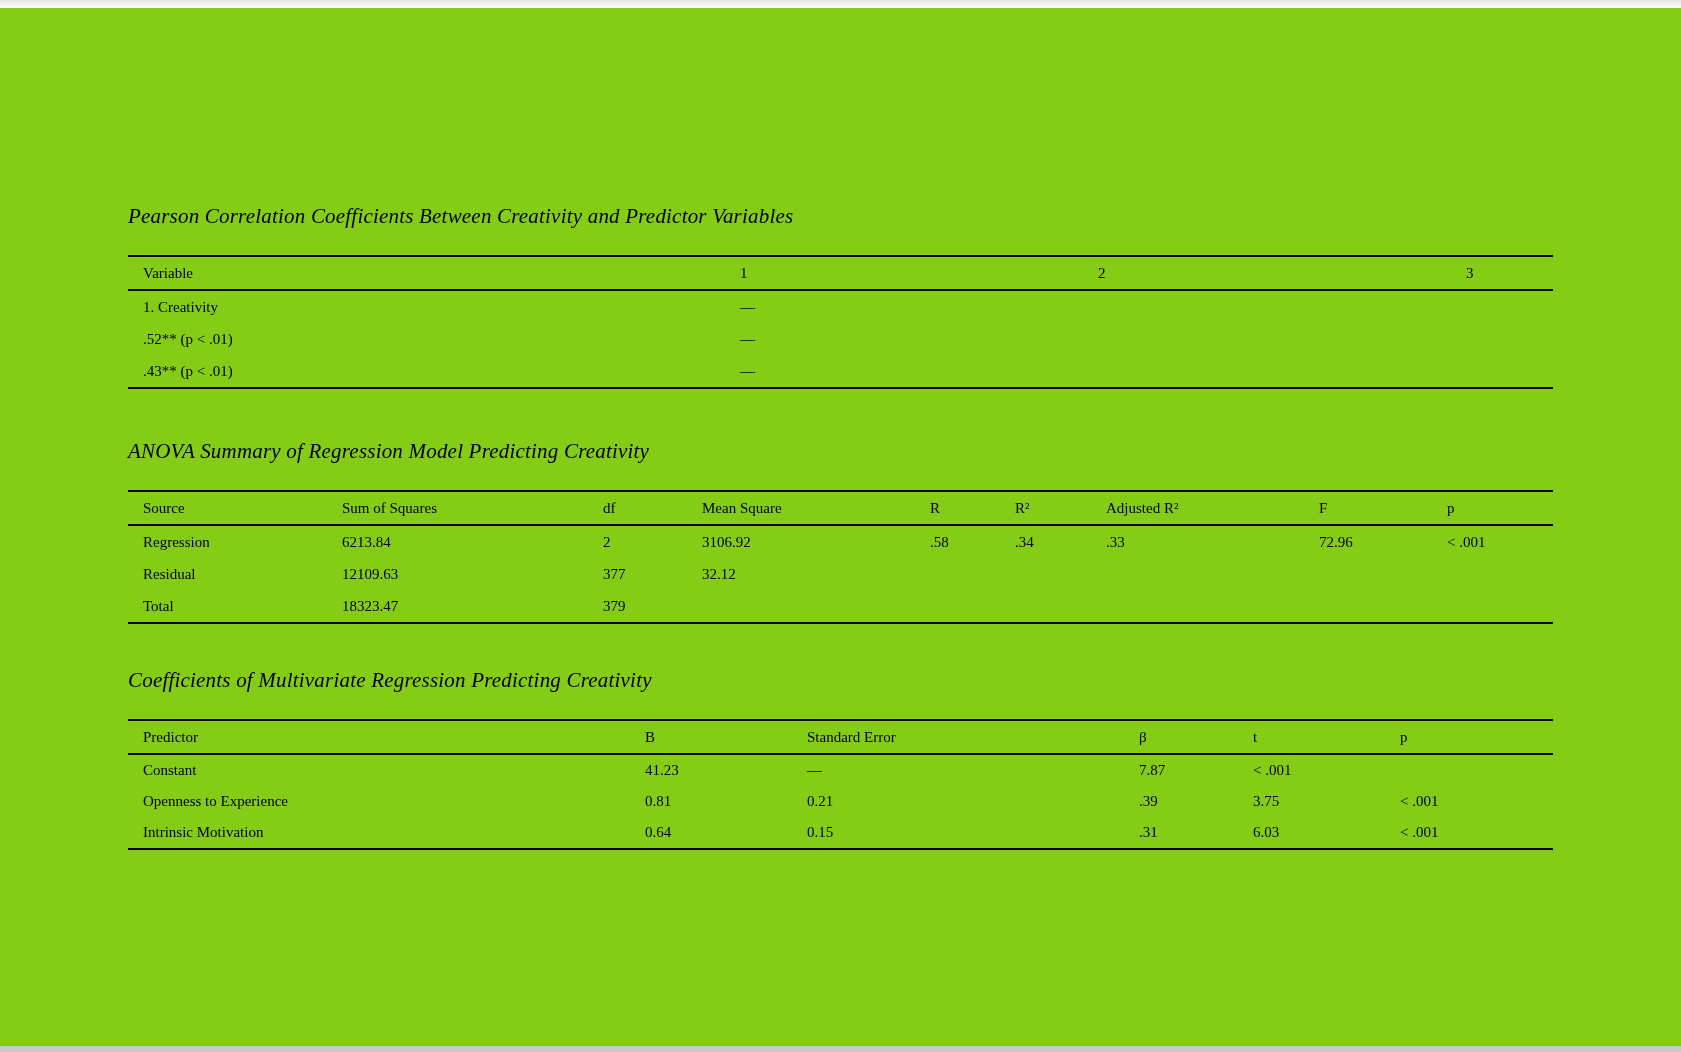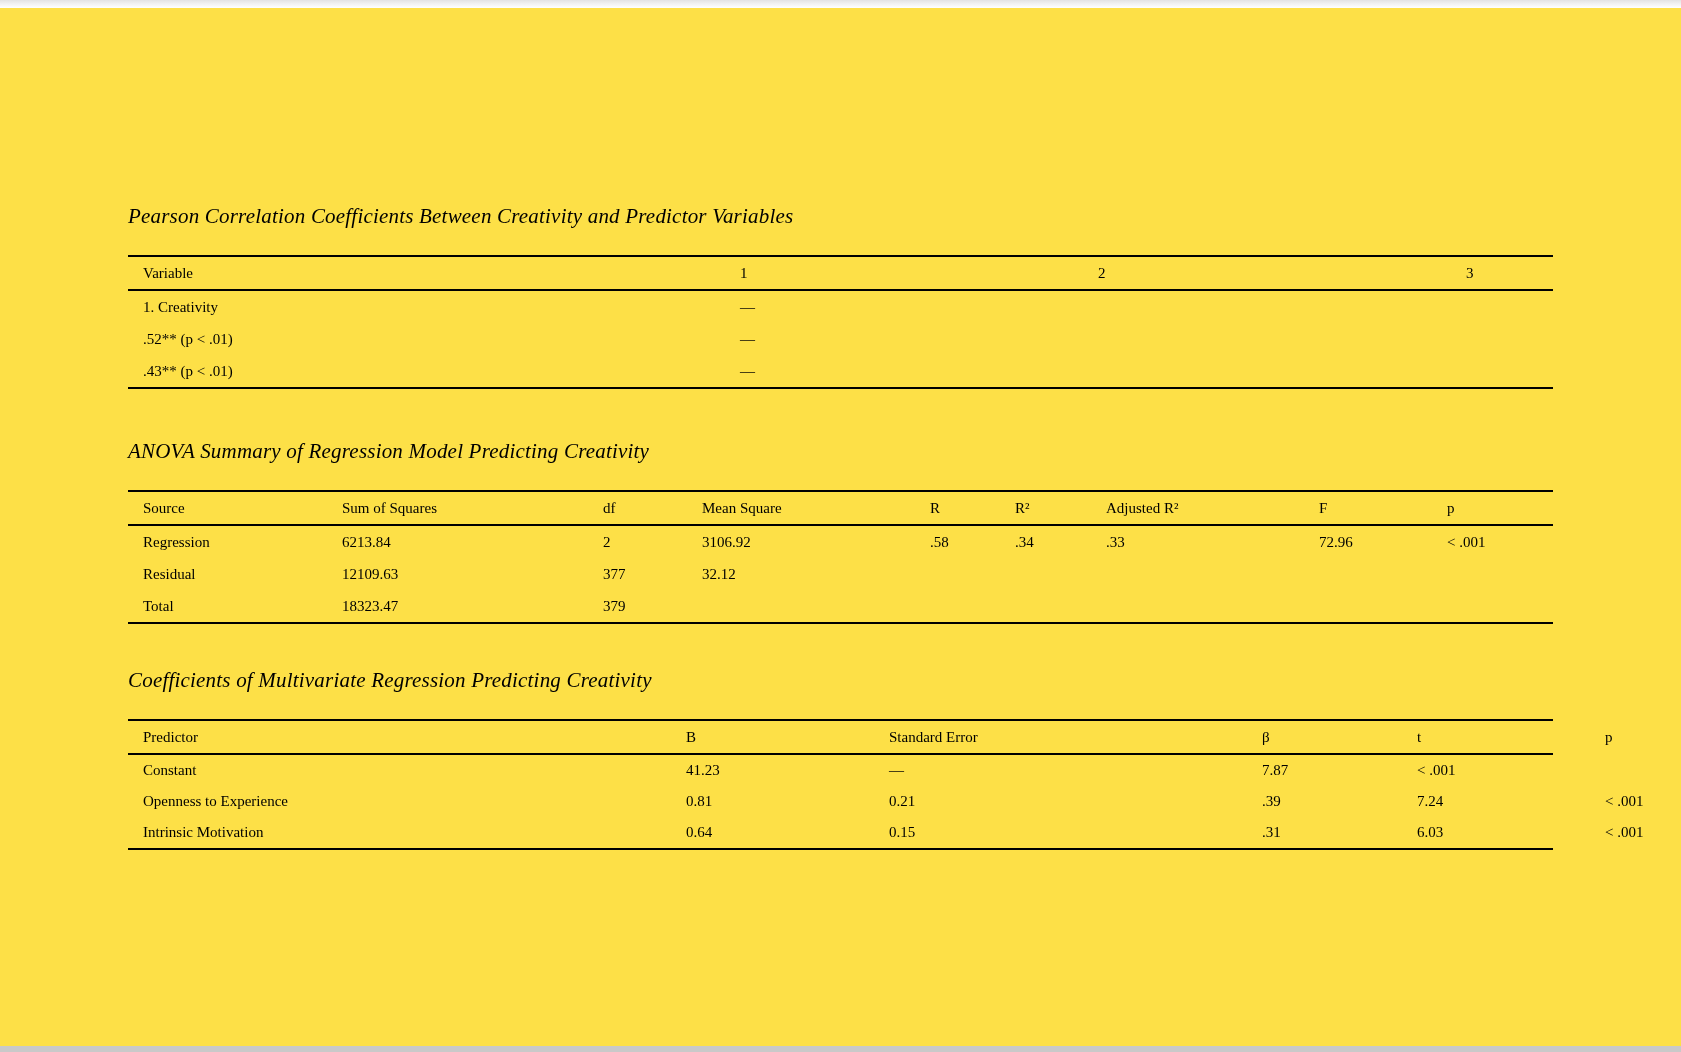--- a/index.html
+++ b/index.html
@@ -4,21 +4,21 @@
 <style>
   html, body {
     margin: 0;
     padding: 0;
     background: #ffffff;
   }
   .page {
     position: relative;
     width: 1681px;
     height: 1052px;
-    background: #fde047;
+    background: #84cc16;
     overflow: hidden;
     font-family: "Liberation Serif", serif;
     color: #000000;
   }
   .top-edge {
     position: absolute;
     top: 0; left: 0; right: 0;
     height: 8px;
     background: linear-gradient(to bottom, #e3e3e3 0%, #f1f1f1 45%, #ffffff 100%);
   }
@@ -54,21 +54,21 @@
     align-items: center;
     height: 32px;
     padding-left: 15px;
   }
   .t3 .trow.tbody { height: 31px; }
   .trow.thead {
     border-bottom: 2px solid #000;
   }
   .t1 .trow { grid-template-columns: 597px 358px 368px 1fr; }
   .t2 .trow { grid-template-columns: 199px 261px 99px 228px 85px 91px 213px 128px 1fr; }
-  .t3 .trow { grid-template-columns: 502px 162px 332px 114px 147px 1fr; gap: 41px; }
+  .t3 .trow { grid-template-columns: 502px 162px 332px 114px 147px 1fr; }
   .tcell {
     white-space: nowrap;
     overflow: visible;
   }
   .misspell {
     text-decoration-style: wavy;
     text-decoration-color: #e03a3a;
     text-decoration-thickness: 1px;
     text-underline-offset: 4px;
   }
@@ -174,21 +174,21 @@
             <span class="tcell">41.23</span>
             <span class="tcell">—</span>
             <span class="tcell">7.87</span>
             <span class="tcell">&lt; .001</span>
           </div>
           <div class="trow tbody">
             <span class="tcell">Openness to Experience</span>
             <span class="tcell">0.81</span>
             <span class="tcell">0.21</span>
             <span class="tcell">.39</span>
-            <span class="tcell">7.24</span>
+            <span class="tcell">3.75</span>
             <span class="tcell">&lt; .001</span>
           </div>
           <div class="trow tbody">
             <span class="tcell">Intrinsic Motivation</span>
             <span class="tcell">0.64</span>
             <span class="tcell">0.15</span>
             <span class="tcell">.31</span>
             <span class="tcell">6.03</span>
             <span class="tcell">&lt; .001</span>
           </div>

